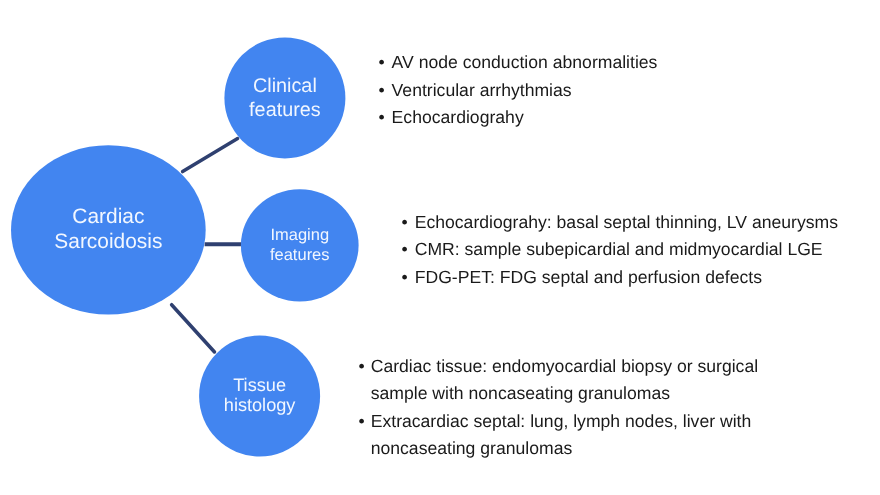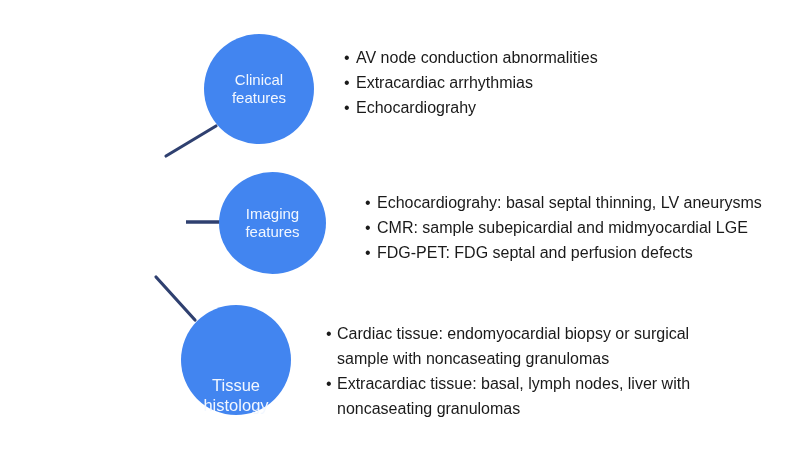--- a/index.html
+++ b/index.html
@@ -51,36 +51,35 @@
     top: 132px;
     width: 177px;
     height: 154px;
     font-size: 19px;
   }
   #node-clinical {
     left: 204px;
     top: 34px;
     width: 110px;
     height: 110px;
-    font-size: 15px;
+    font-size: 18px;
   }
   #node-imaging {
     left: 219px;
     top: 172px;
     width: 107px;
     height: 102px;
     font-size: 15px;
   }
   #node-histology {
     left: 181px;
     top: 305px;
     width: 110px;
     height: 110px;
     font-size: 16.5px;
-    align-items: flex-end;
   }
   
   .bullet-block {
     position: absolute;
     color: #1a1a1a;
     font-size: 16px;
   }
   .bullet-item {
     display: flex;
     align-items: flex-start;
@@ -118,20 +117,24 @@
 <body>
 
 <div id="canvas">
 
   <svg id="connectors" viewBox="0 0 800 450">
     <line x1="166" y1="156" x2="216" y2="126" stroke="#2F4070" stroke-width="3.2" stroke-linecap="round"></line>
     <line x1="186" y1="222" x2="221" y2="222" stroke="#2F4070" stroke-width="3.6" stroke-linecap="butt"></line>
     <line x1="156" y1="277" x2="195" y2="320" stroke="#2F4070" stroke-width="3.2" stroke-linecap="round"></line>
   </svg>
 
+  <div class="node" id="node-root">
+    <span class="node-label">Cardiac
+Sarcoidosis</span>
+  </div>
 
   <div class="node" id="node-clinical">
     <span class="node-label">Clinical
 features</span>
   </div>
 
   <div class="node" id="node-imaging">
     <span class="node-label">Imaging
 features</span>
   </div>
@@ -141,21 +144,21 @@
 histology</span>
   </div>
 
   <div class="bullet-block nowrap" id="bullets-clinical">
     <div class="bullet-item">
       <span class="bullet-dot">•</span>
       <span class="bullet-text">AV  node conduction abnormalities</span>
     </div>
     <div class="bullet-item">
       <span class="bullet-dot">•</span>
-      <span class="bullet-text">Extracardiac  arrhythmias</span>
+      <span class="bullet-text">Ventricular  arrhythmias</span>
     </div>
     <div class="bullet-item">
       <span class="bullet-dot">•</span>
       <span class="bullet-text">Echocardiograhy</span>
     </div>
   </div>
 
   <div class="bullet-block nowrap" id="bullets-imaging">
     <div class="bullet-item">
       <span class="bullet-dot">•</span>
@@ -171,17 +174,17 @@
     </div>
   </div>
 
   <div class="bullet-block" id="bullets-histology">
     <div class="bullet-item">
       <span class="bullet-dot">•</span>
       <span class="bullet-text">Cardiac tissue: endomyocardial biopsy or surgical sample with noncaseating granulomas</span>
     </div>
     <div class="bullet-item">
       <span class="bullet-dot">•</span>
-      <span class="bullet-text">Extracardiac tissue: basal, lymph nodes, liver with noncaseating granulomas</span>
+      <span class="bullet-text">Extracardiac septal: lung, lymph nodes, liver with noncaseating granulomas</span>
     </div>
   </div>
 
 </div>
 
 </body></html>

